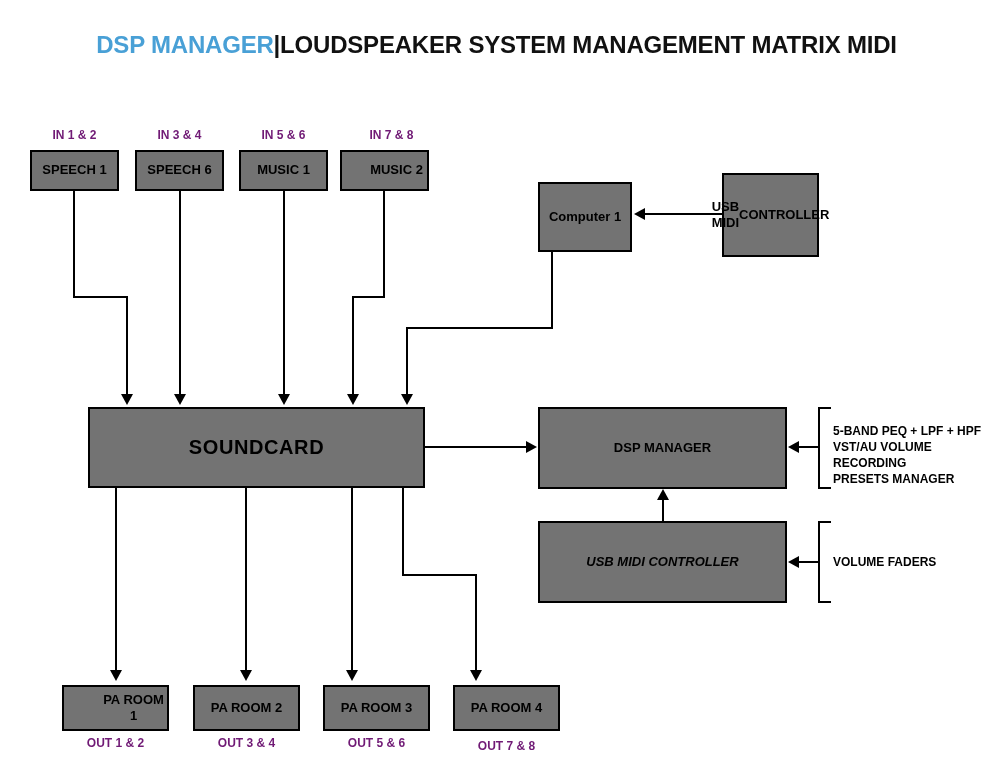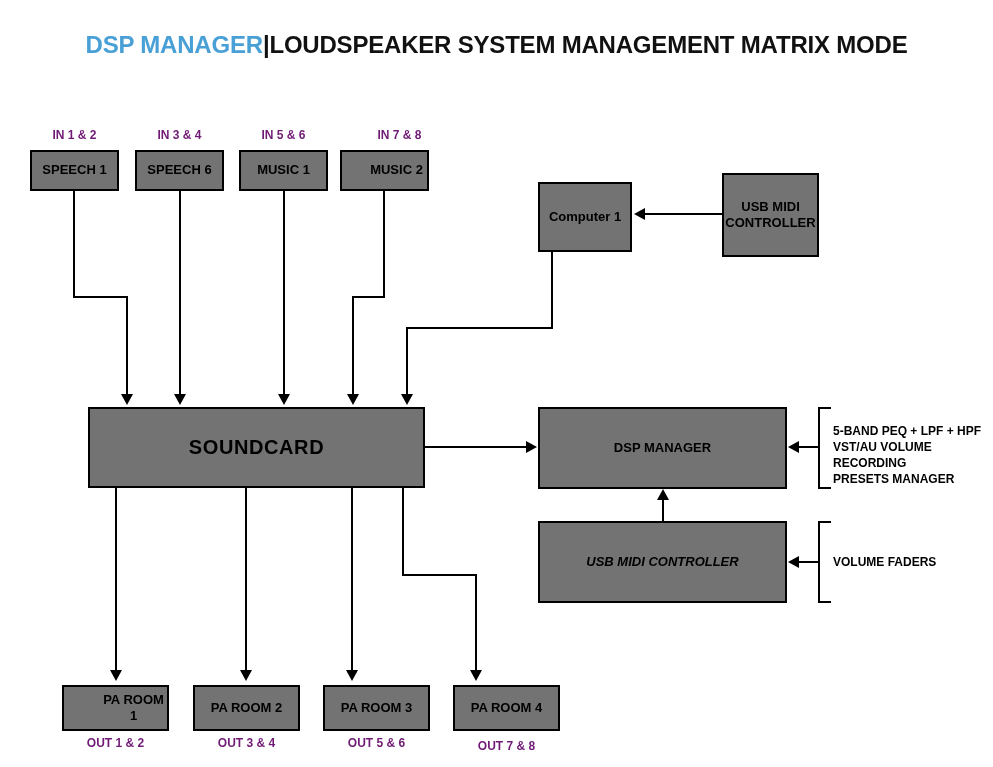--- a/index.html
+++ b/index.html
@@ -114,36 +114,36 @@
     border-top: 2.5px solid #000000;
     border-bottom: 2.5px solid #000000;
   }
 </style>
 </head>
 <body>
 
 <div id="canvas">
 
   <div class="title">
-    <span class="brand">DSP MANAGER</span><span class="sep">|</span><span class="rest">LOUDSPEAKER SYSTEM MANAGEMENT MATRIX MODE</span>
+    <span class="brand">DSP MANAGER</span><span class="sep">|</span><span class="rest">LOUDSPEAKER SYSTEM MANAGEMENT MATRIX MIDI</span>
   </div>
 
   <div class="lbl center" style="left:30px; top:128px; width:89px;">IN 1 &amp; 2</div>
   <div class="lbl center" style="left:135px; top:128px; width:89px;">IN 3 &amp; 4</div>
   <div class="lbl center" style="left:239px; top:128px; width:89px;">IN 5 &amp; 6</div>
-  <div class="lbl center" style="left:355px; top:128px; width:89px;">IN 7 &amp; 8</div>
+  <div class="lbl center" style="left:347px; top:128px; width:89px;">IN 7 &amp; 8</div>
 
   <div class="box small" style="left:30px; top:150px; width:89px; height:41px;">SPEECH 1</div>
   <div class="box small" style="left:135px; top:150px; width:89px; height:41px;">SPEECH 6</div>
   <div class="box small" style="left:239px; top:150px; width:89px; height:41px;">MUSIC 1</div>
   <div class="box small" style="left:340px; top:150px; width:89px; height:41px;padding-left:24px;">MUSIC 2</div>
 
   <div class="box medium" style="left:538px; top:182px; width:94px; height:70px; font-weight:bold;">Computer 1</div>
 
-  <div class="box medium" style="left:722px; top:173px; width:97px; height:84px; flex-direction:column;">
+  <div class="box medium" style="left:722px; top:173px; width:97px; height:84px; ">
     <span>USB MIDI</span>
     <span>CONTROLLER</span>
   </div>
 
   <div class="box large" style="left:88px; top:407px; width:337px; height:81px;">SOUNDCARD</div>
 
   <div class="box medium" style="left:538px; top:407px; width:249px; height:82px;">DSP MANAGER</div>
 
   <div class="box medium" style="left:538px; top:521px; width:249px; height:82px;font-style:italic;">USB MIDI CONTROLLER</div>
 

